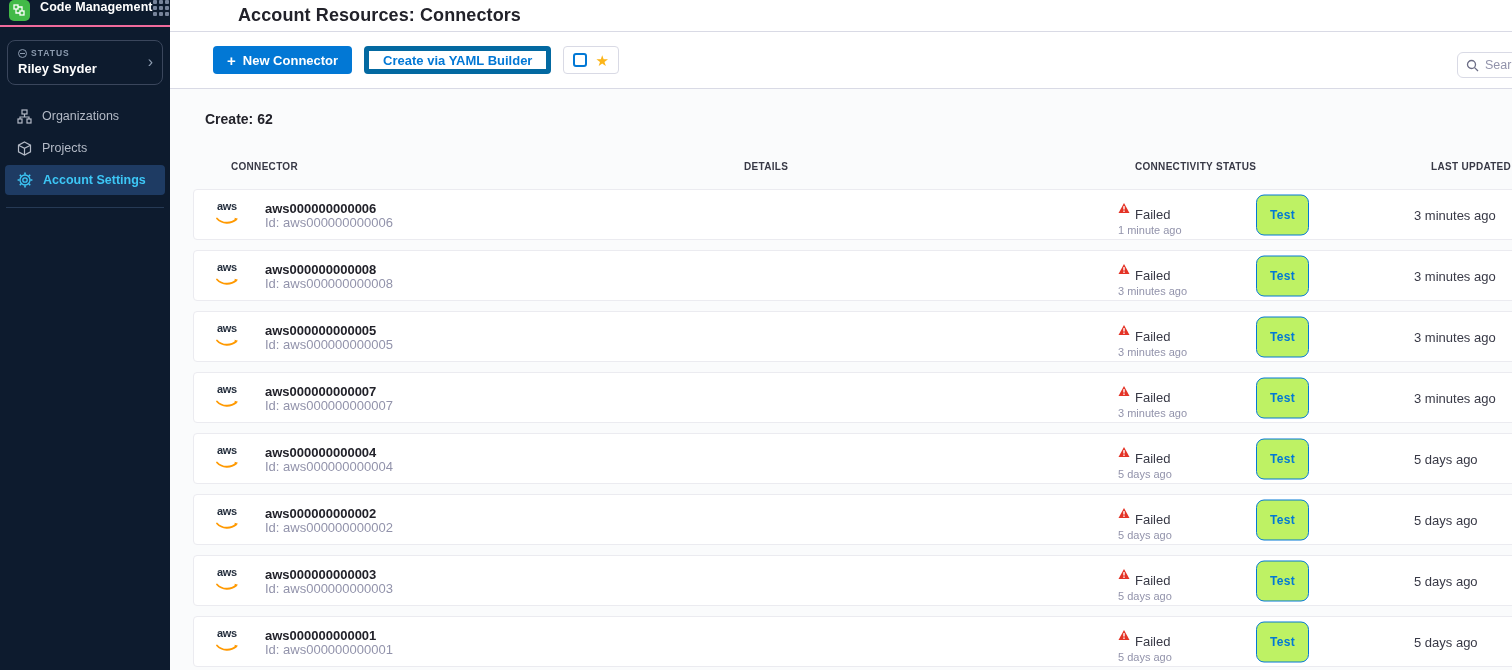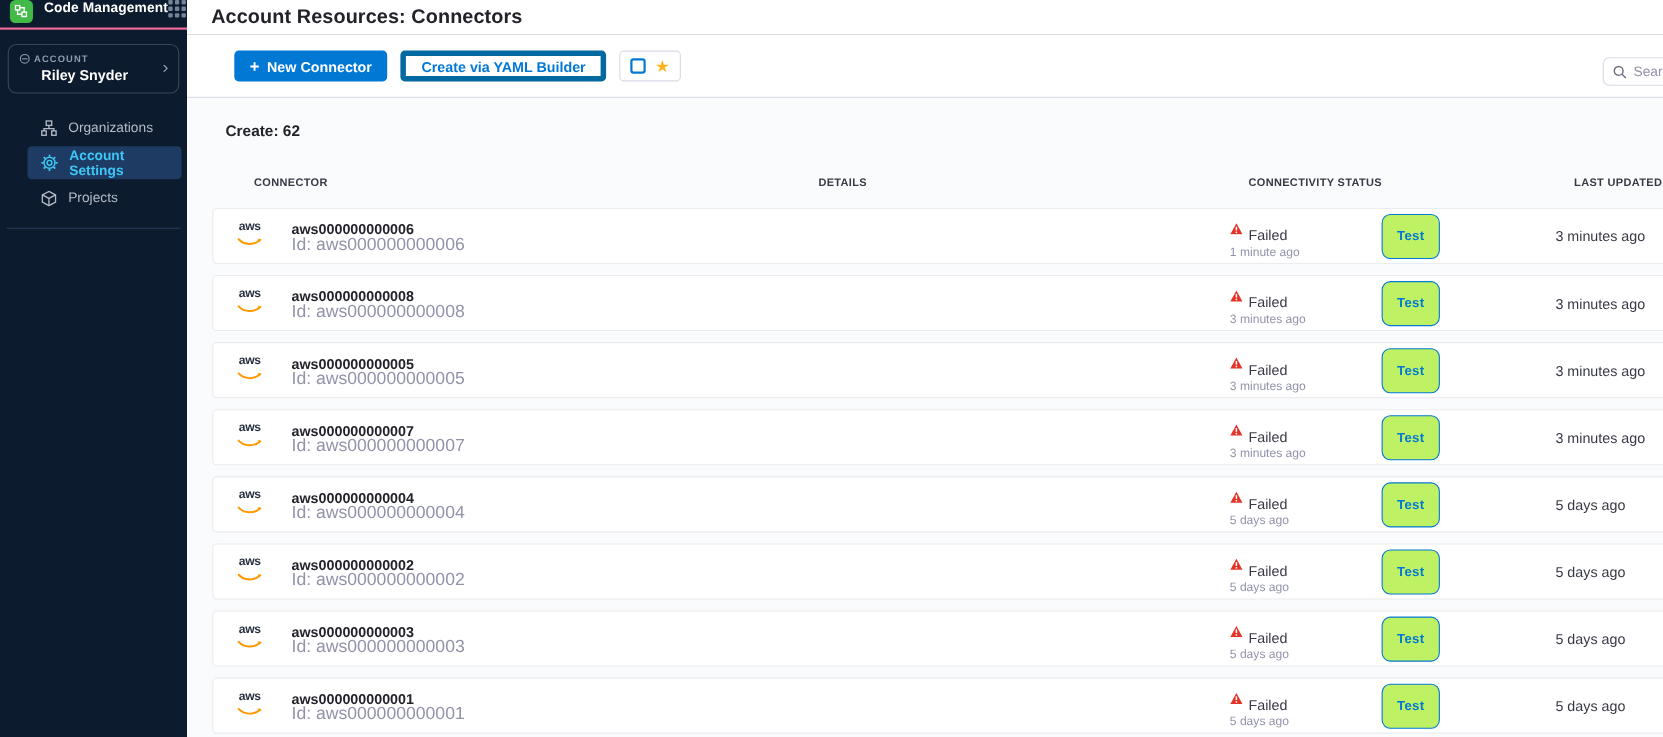--- a/index.html
+++ b/index.html
@@ -20,35 +20,35 @@
   .module-line { height:2px; background:#f06a9c; }
 
   .account-card { position:relative; margin:13px 7px 0; border:1px solid #3a465c;
     border-radius:8px; padding:7px 26px 8px 10px; cursor:pointer; }
   .account-label-row { display:flex; align-items:center; gap:4px; }
   .account-label { font-size:8.5px; font-weight:700; letter-spacing:1px; color:#8d9cb0; }
   .account-mini-icon { width:9px; height:9px; border:1px solid #8d9cb0; border-radius:50%;
     position:relative; }
   .account-mini-icon:after { content:""; position:absolute; left:1px; right:1px; top:3px;
     border-top:1px solid #8d9cb0; }
-  .account-name { color:#fff; font-size:13px; font-weight:600; margin-top:3px; white-space:nowrap;text-align:center; }
+  .account-name { color:#fff; font-size:13px; font-weight:600; margin-top:3px; white-space:nowrap; }
   .account-chevron { position:absolute; right:9px; top:50%; transform:translateY(-54%);
     color:#8d9cb0; font-size:16px; line-height:1; }
 
-  .nav { margin-top:16px;padding-left:20px; }
+  .nav { margin-top:16px; }
   .nav-item { display:flex; align-items:center; gap:10px; height:30px; margin:2px 5px;
     padding-left:12px; font-size:12.5px; border-radius:4px; cursor:pointer; color:#b3bac6; }
   .nav-item svg { flex:0 0 auto; }
   .nav-item.active { background:#1e3b63; color:#3dc7f6; font-weight:600; }
   .sb-divider { margin:12px 6px 0; border-top:1px solid #263a55; }
 
   
   .main { position:absolute; left:170px; top:0; width:1342px; height:670px; background:#fff; }
   .page-header { height:32px; border-bottom:1px solid #d9dae5; display:flex; align-items:center;
-    padding-left:22px; background:#fff; }
+    padding-left:68px; background:#fff; }
   .page-title { font-size:18px; font-weight:700; color:#22222a; letter-spacing:.1px; }
 
   .toolbar { position:relative; height:57px; border-bottom:1px solid #d9dae5;
     display:flex; align-items:center; padding-left:43px; gap:12px; background:#fff; }
   .btn-primary { height:28px; padding:0 14px; background:#0278d5; color:#fff; border:none;
     border-radius:4px; font-size:13px; font-weight:700; display:inline-flex; align-items:center;
     gap:7px; cursor:pointer; font-family:inherit; }
   .btn-primary .plus { font-size:15px; font-weight:700; line-height:1; }
   .btn-outline { height:28px; padding:0 14px; background:#fff; color:#0278d5;
     border:5px solid #0369a1; border-radius:4px; font-size:13px; font-weight:700;
@@ -76,21 +76,21 @@
 
   .rows { position:absolute; top:100px; left:0; right:-10px; bottom:-10px; overflow:hidden; }
   .row-card { position:relative; height:51px; margin:0 0 10px 23px; background:#fff;
     border:1px solid #ebebf0; border-radius:4px; }
   .cell-connector { position:absolute; left:20px; top:50%; transform:translateY(-50%);
     display:flex; align-items:center; gap:25px; cursor:pointer; }
   .aws-logo { width:26px; text-align:center; }
   .aws-word { display:block; font-size:11px; font-weight:700; color:#252f3e;
     letter-spacing:-.3px; line-height:10px; }
   .name-stack .conn-name { font-size:13px; font-weight:700; color:#22222a; line-height:15px; }
-  .name-stack .conn-id { font-size:16px; color:#9293ab; line-height:13px; }
+  .name-stack .conn-id { font-size:13px; color:#9293ab; line-height:13px; }
   .cell-status { position:absolute; left:924px; top:50%; transform:translateY(-50%); }
   .status-row { display:flex; align-items:center; gap:5px; }
   .status-text { font-size:13px; color:#383946;margin-top:12px; }
   .status-time { font-size:11px; color:#9293ab; margin-top:2px; }
   .btn-test { position:absolute; left:1062px; top:50%; transform:translateY(-50%);
     height:41px; padding:0 13px; background:#bef264; border:1.5px solid #0278d5; border-radius:8px;
     color:#0278d5; font-size:12px; font-weight:700; cursor:pointer; font-family:inherit;
     letter-spacing:.3px; }
   .cell-updated { position:absolute; left:1220px; top:50%; transform:translateY(-50%);
     font-size:13px; color:#383946; white-space:nowrap; }
@@ -118,53 +118,53 @@
         <i></i>
         <i></i>
         <i></i>
     </div>
   </div>
   <div class="module-line"></div>
 
   <div class="account-card">
     <div class="account-label-row">
       <span class="account-mini-icon"></span>
-      <span class="account-label">ACCOUNT</span>
+      <span class="account-label">STATUS</span>
     </div>
     <div class="account-name">Riley Snyder</div>
     <span class="account-chevron">›</span>
   </div>
 
   <div class="nav">
     <div class="nav-item">
       <svg width="15" height="15" viewBox="0 0 15 15">
         <rect x="5" y="1" width="5" height="4" fill="none" stroke="#b3bac6" stroke-width="1.2"></rect>
         <rect x="1" y="10" width="4" height="4" fill="none" stroke="#b3bac6" stroke-width="1.2"></rect>
         <rect x="10" y="10" width="4" height="4" fill="none" stroke="#b3bac6" stroke-width="1.2"></rect>
         <path d="M7.5 5 v3 M3 10 V8 h9 v2" fill="none" stroke="#b3bac6" stroke-width="1.2"></path>
       </svg>
       <span>Organizations</span>
     </div>
+    <div class="nav-item">
+      <svg width="15" height="15" viewBox="0 0 15 15">
+        <path d="M7.5 1 L13.5 4.2 V10.8 L7.5 14 L1.5 10.8 V4.2 Z" fill="none" stroke="#b3bac6" stroke-width="1.2"></path>
+        <path d="M1.5 4.2 L7.5 7.4 L13.5 4.2 M7.5 7.4 V14" fill="none" stroke="#b3bac6" stroke-width="1.2"></path>
+      </svg>
+      <span>Projects</span>
+    </div>
     <div class="nav-item active">
       <svg width="16" height="16" viewBox="0 0 16 16">
         <circle cx="8" cy="8" r="2.2" fill="none" stroke="#3dc7f6" stroke-width="1.3"></circle>
         <circle cx="8" cy="8" r="5" fill="none" stroke="#3dc7f6" stroke-width="1.3"></circle>
         <g stroke="#3dc7f6" stroke-width="1.6">
           <path d="M8 0.6 V2.6 M8 13.4 V15.4 M0.6 8 H2.6 M13.4 8 H15.4 M2.8 2.8 L4.2 4.2 M11.8 11.8 L13.2 13.2 M13.2 2.8 L11.8 4.2 M4.2 11.8 L2.8 13.2"></path>
         </g>
       </svg>
       <span>Account Settings</span>
     </div>
-    <div class="nav-item">
-      <svg width="15" height="15" viewBox="0 0 15 15">
-        <path d="M7.5 1 L13.5 4.2 V10.8 L7.5 14 L1.5 10.8 V4.2 Z" fill="none" stroke="#b3bac6" stroke-width="1.2"></path>
-        <path d="M1.5 4.2 L7.5 7.4 L13.5 4.2 M7.5 7.4 V14" fill="none" stroke="#b3bac6" stroke-width="1.2"></path>
-      </svg>
-      <span>Projects</span>
-    </div>
   </div>
   <div class="sb-divider"></div>
 </div>
 
 <div class="main">
 
   <div class="page-header">
     <div class="page-title">Account Resources: Connectors</div>
   </div>
 

